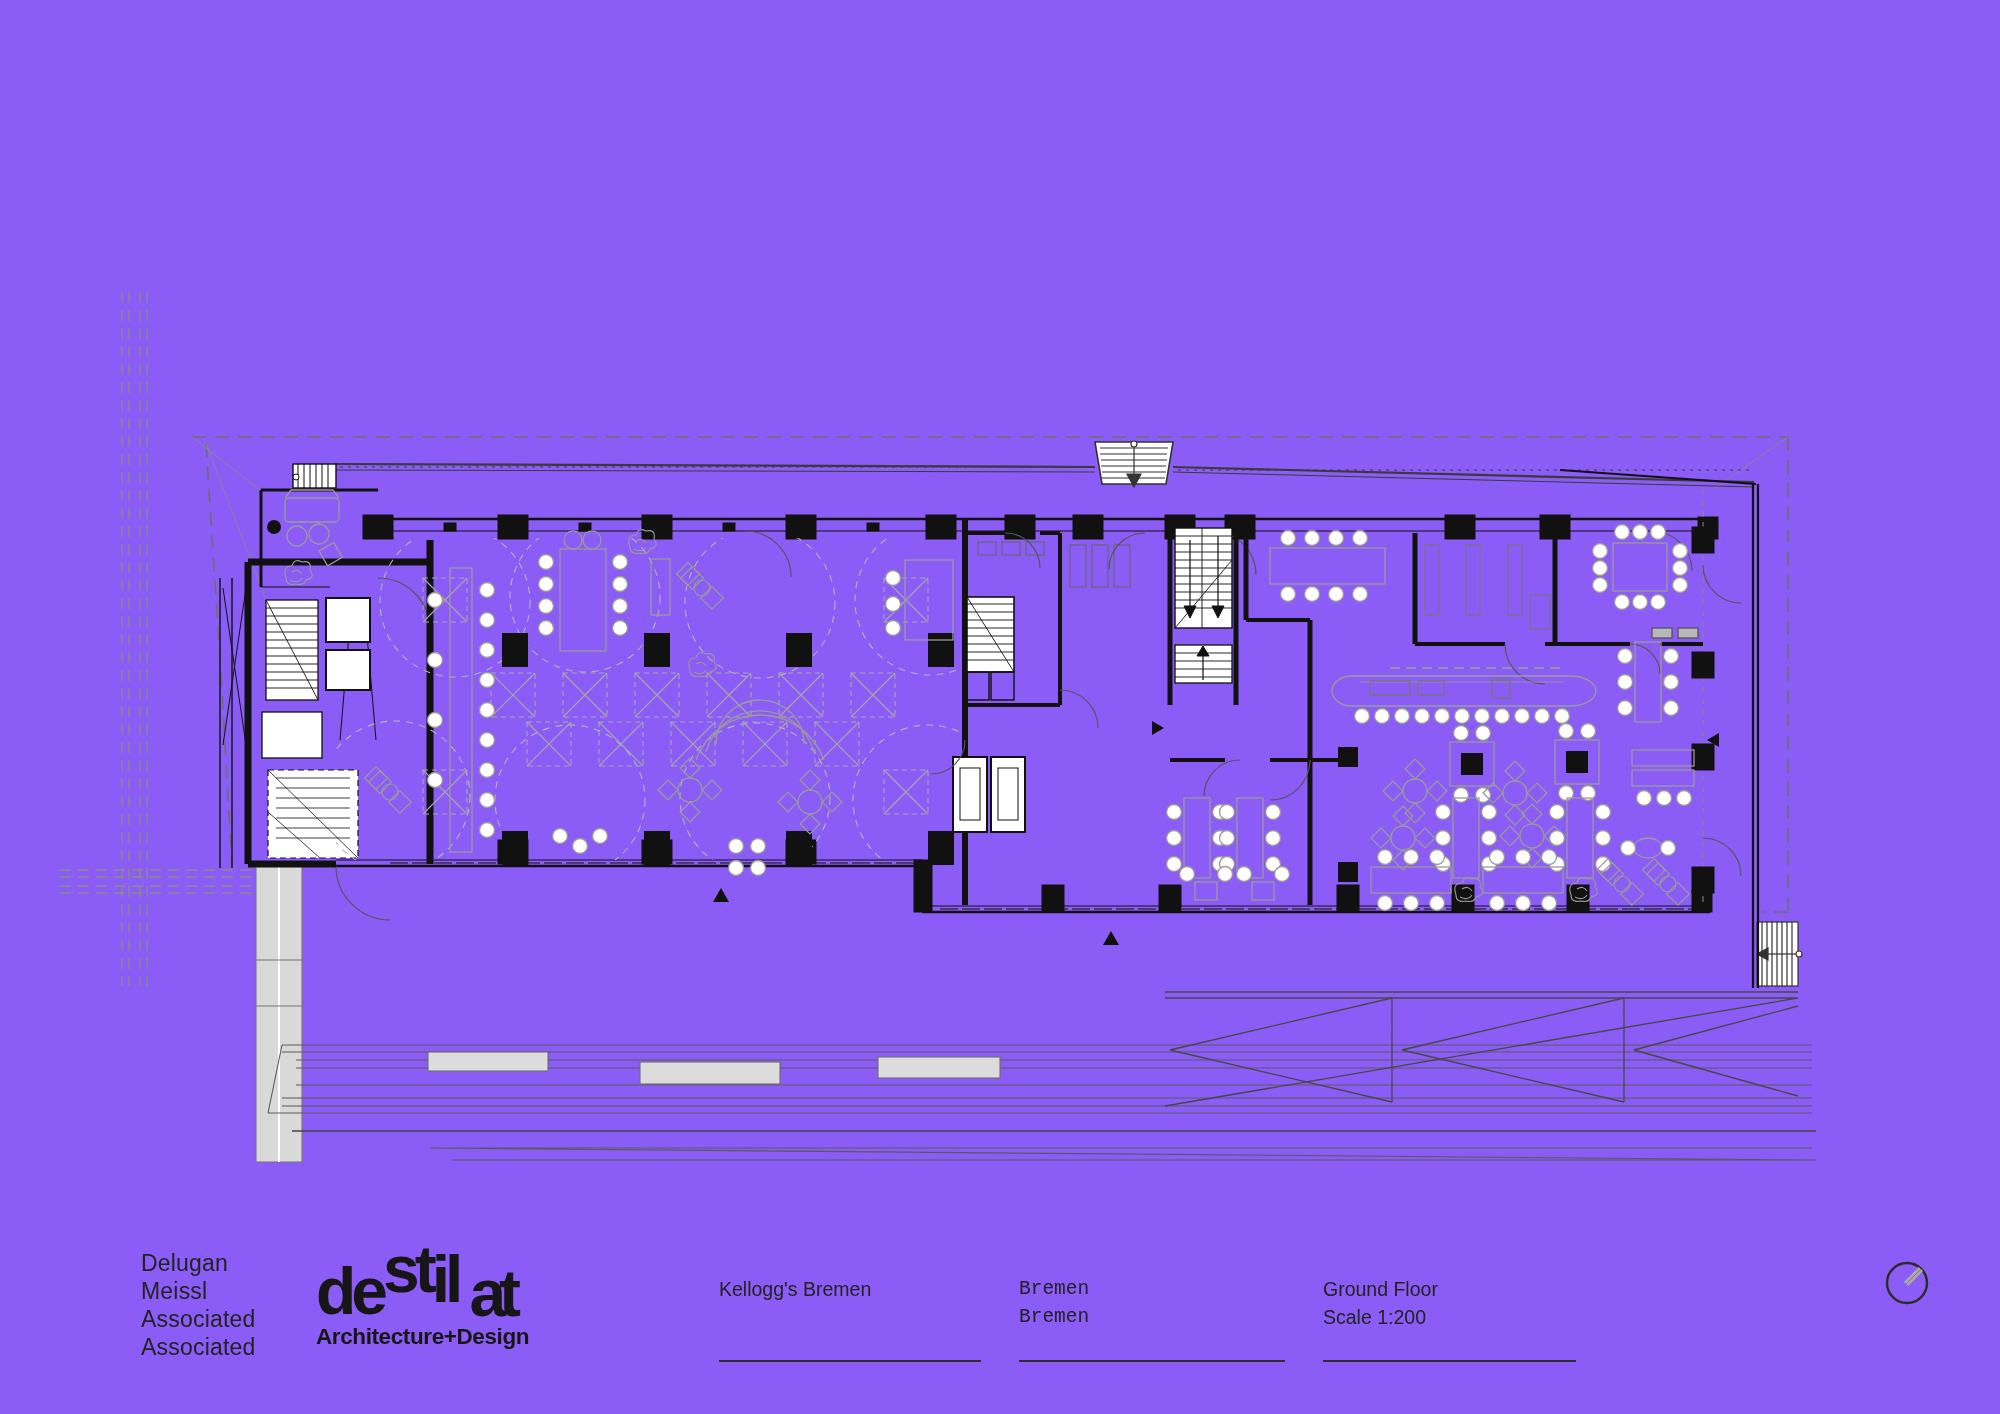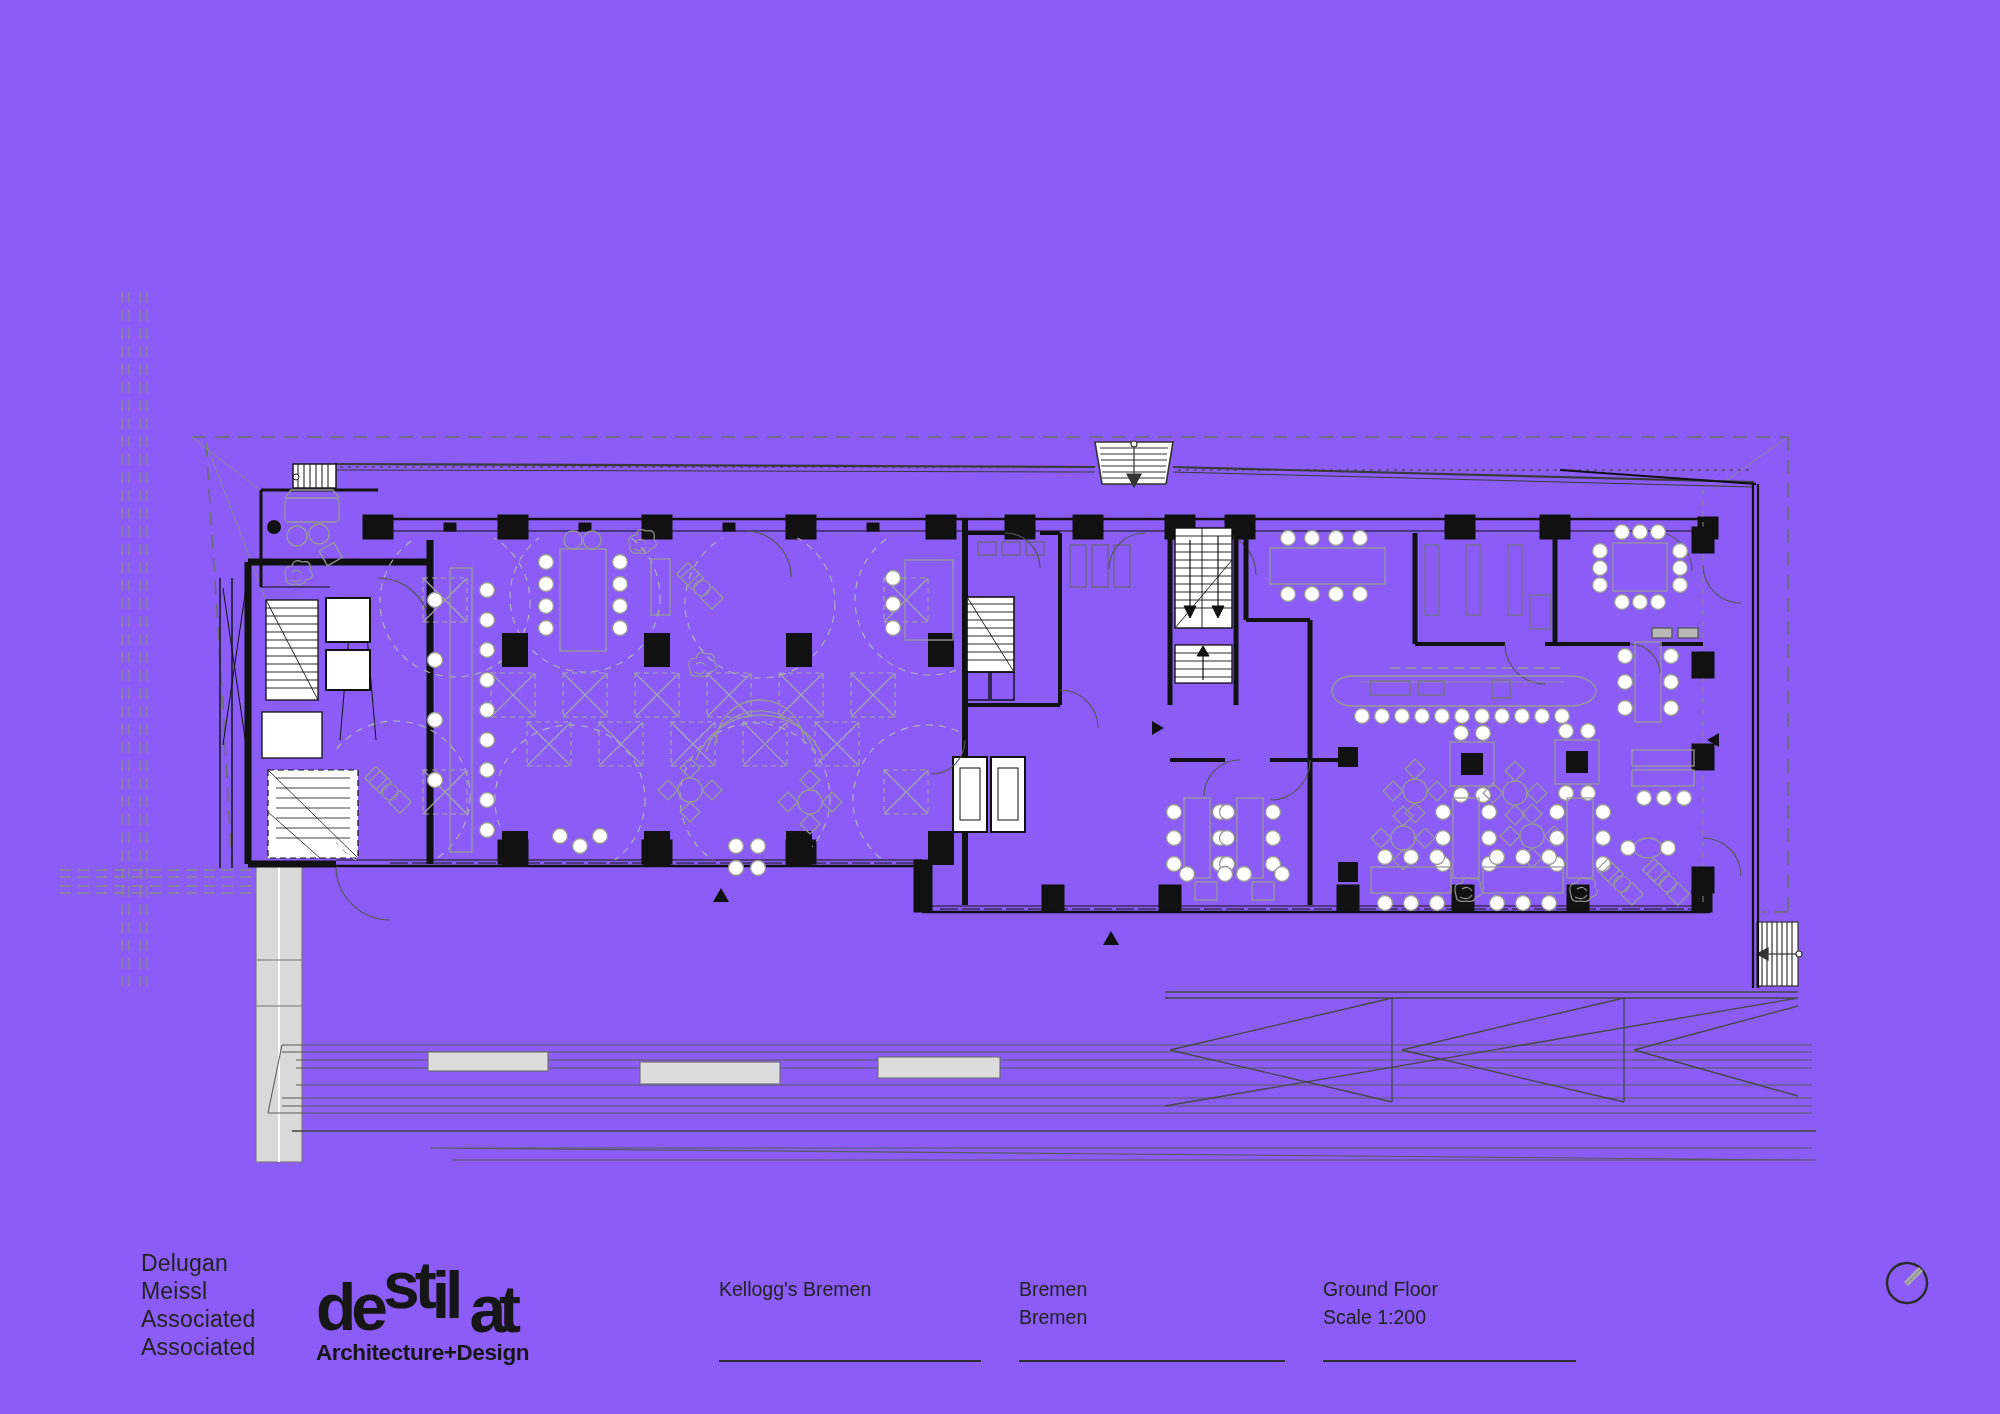--- a/index.html
+++ b/index.html
@@ -6,28 +6,28 @@
   .sheet{position:relative;width:2000px;height:1414px;background:#8b5cf6;
          font-family:"Liberation Sans",sans-serif;color:#1c1c1c;overflow:hidden;margin:0 auto;}
   .plan-svg{position:absolute;left:0;top:0;}
   
   .architect{position:absolute;left:141px;top:1249px;font-size:23px;line-height:28px;
              letter-spacing:.2px;color:#222;}
   .studio{position:absolute;left:316px;top:1238px;width:260px;}
   .studio .logo{font-size:66px;font-weight:900;letter-spacing:-5px;line-height:86px;color:#161616;}
   .logo .seg{display:inline-block;}
   .logo .s-de{transform:translateY(10px);}
-  .logo .s-st{transform:translateY(-12px);margin-top:16px;}
+  .logo .s-st{transform:translateY(-12px);}
   .logo .s-il{transform:translateY(-2px);}
   .logo .s-at{transform:translateY(12px);letter-spacing:-7px;margin-left:11px;}
   .studio .tagline{font-size:22.5px;font-weight:600;letter-spacing:-0.4px;color:#161616;
                    }
   .infocol{position:absolute;top:1264px;font-size:19.5px;line-height:28px;color:#222;margin-top:11px;}
   .col-project{left:719px;}
-  .col-location{left:1019px;}
+  .col-location{left:1019px;font-family:Liberation Mono, monospace;}
   .col-drawing{left:1323px;}
   .u-line{position:absolute;top:1360px;height:0;border-top:2px solid #2e2e2e;}
   .u1{left:719px;width:262px;}
   .u2{left:1019px;width:266px;}
   .u3{left:1323px;width:253px;}
   .north{position:absolute;left:1884px;top:1260px;}
 </style>
 </head>
 <body>
 

